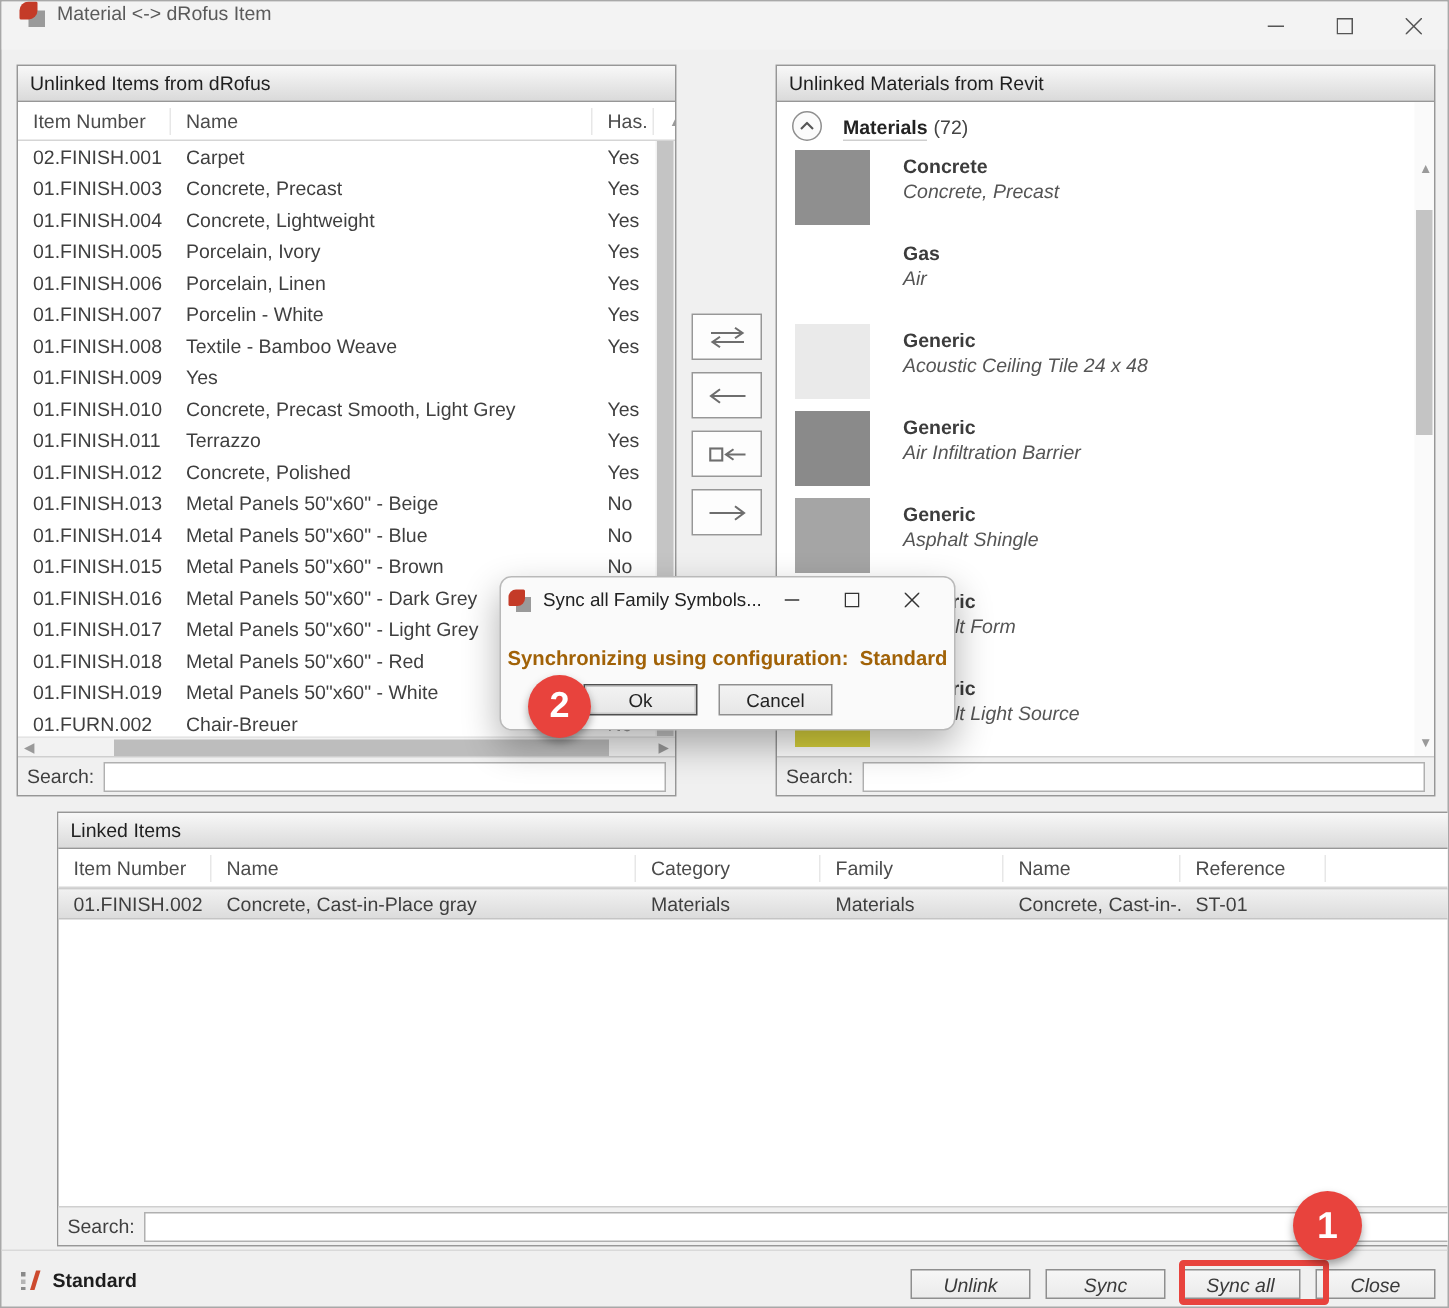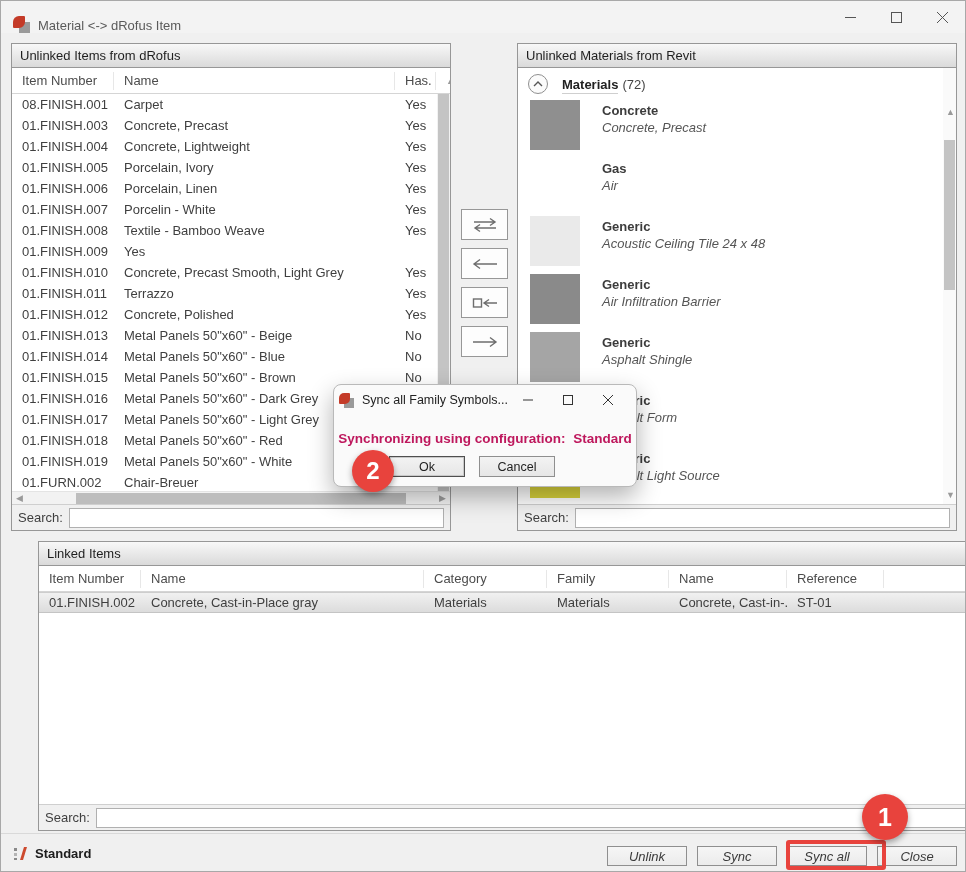--- a/index.html
+++ b/index.html
@@ -3,21 +3,21 @@
 <meta charset="utf-8">
 <style>
   * { margin:0; padding:0; box-sizing:border-box; }
   html,body { width:966px; height:872px; font-family:"Liberation Sans", sans-serif; }
   #window {
     position:relative; width:966px; height:872px;
     background:#f0f0f0; border:1px solid #a8a8a8; overflow:hidden;
     font-size:13px; color:#3f3f3f;
   }
   
-  .titlebar { position:absolute; left:0; top:0; width:100%; height:32px; background:#f3f3f3; display:flex; align-items:flex-end; }
+  .titlebar { position:absolute; left:0; top:0; width:100%; height:32px; background:#f3f3f3; display:flex; align-items:flex-start; }
   .titlebar .app-title { color:#5a5a5a; margin-left:8px; }
   .win-controls { position:absolute; right:0; top:0; height:32px; display:flex; }
   .win-btn { width:46px; height:32px; display:flex; align-items:center; justify-content:center; }
   .drofus-logo { position:relative; width:17px; height:17px; margin-left:12px; flex:none; }
   .drofus-logo .gray { position:absolute; left:6px; top:6px; width:11px; height:11px; background:#9a9a9a; }
   .drofus-logo .red  { position:absolute; left:0; top:0; width:12px; height:12px; background:#c43b28; border-radius:6px 1px 6px 1px; }
   
   .panel { position:absolute; background:#fff; border:1px solid #979797; display:flex; flex-direction:column; }
   .panel-header { height:24px; flex:none; background:linear-gradient(#f8f8f8,#dadada); border-bottom:1px solid #979797; display:flex; align-items:center; padding-left:8px; color:#1f1f1f; }
   #left-panel  { left:10px; top:42px; width:440px; height:488px; }
@@ -60,21 +60,21 @@
   #footer { position:absolute; left:0; top:832px; width:100%; height:40px; border-top:1px solid #d9d9d9; display:flex; align-items:center; }
   .config-badge { display:flex; align-items:center; gap:6px; margin-left:12px; font-weight:bold; color:#1d1d1d; }
   .footer-btns { position:absolute; right:8px; top:12px; display:flex; gap:10px; }
   .btn { min-width:80px; height:20px; background:linear-gradient(#f6f6f6,#ebebeb); border:1px solid #8f8f8f; display:flex; align-items:center; justify-content:center; color:#3a3a3a; font-size:13px;font-style:italic; }
   
   #dialog { position:absolute; left:332px; top:383px; width:304px; height:103px; background:#fafafa; border:1px solid #b9b9b9; border-radius:8px; box-shadow:0 10px 24px rgba(0,0,0,.30); z-index:40; }
   .dlg-titlebar { height:30px; display:flex; align-items:center; padding-left:5px; }
   .dlg-title { margin-left:8px; color:#222; font-size:12.5px; }
   .dlg-controls { position:absolute; right:8px; top:0; height:30px; display:flex; }
   .dlg-ctl { width:40px; height:30px; display:flex; align-items:center; justify-content:center; }
-  .dlg-msg { margin-top:16px; text-align:center; font-weight:bold; color:#be185d; font-size:13.5px; }
+  .dlg-msg { margin-top:16px; text-align:center; font-weight:bold; color:#a16207; font-size:13.5px; }
   .dlg-btns { position:absolute; left:0; right:26px; bottom:9px; display:flex; justify-content:center; gap:14px; }
   .dlg-btn { width:76px; height:21px; font-size:12.5px; background:linear-gradient(#f3f3f3,#e6e6e6); border:1px solid #8f8f8f; display:flex; align-items:center; justify-content:center; color:#222; }
   .dlg-btn.primary { border:1px solid #4f4f4f; box-shadow:0 0 0 1px #c9c9c9 inset; }
   
   .ann-circle { position:absolute; border-radius:50%; background:#e8433d; color:#fff; font-weight:bold; display:flex; align-items:center; justify-content:center; z-index:50; box-shadow:0 3px 6px rgba(0,0,0,.35); }
   #ann-circle-1 { left:861px; top:793px; width:46px; height:46px; font-size:25px; }
   #ann-circle-2 { left:351px; top:449px; width:42px; height:42px; font-size:24px; }
   #ann-rect { position:absolute; left:785px; top:839px; width:100px; height:30px; border:4px solid #e8433d; border-radius:3px; z-index:45; }
   svg { display:block; }
 </style>
@@ -115,21 +115,21 @@
       <div>Name</div>
       <div>Has.</div>
       <div class="scroll-glyph">▲</div>
     </div>
     <div class="rows" id="left-rows">
       <div class="vscroll">
           <div class="thumb" style="top:0;height:100%"></div>
         </div>
 
   <div class="t-row">
-    <div>08.FINISH.001</div>
+    <div>02.FINISH.001</div>
     <div>Carpet</div>
     <div>Yes</div>
   </div>
 
   <div class="t-row">
     <div>01.FINISH.003</div>
     <div>Concrete, Precast</div>
     <div>Yes</div>
   </div>
 

